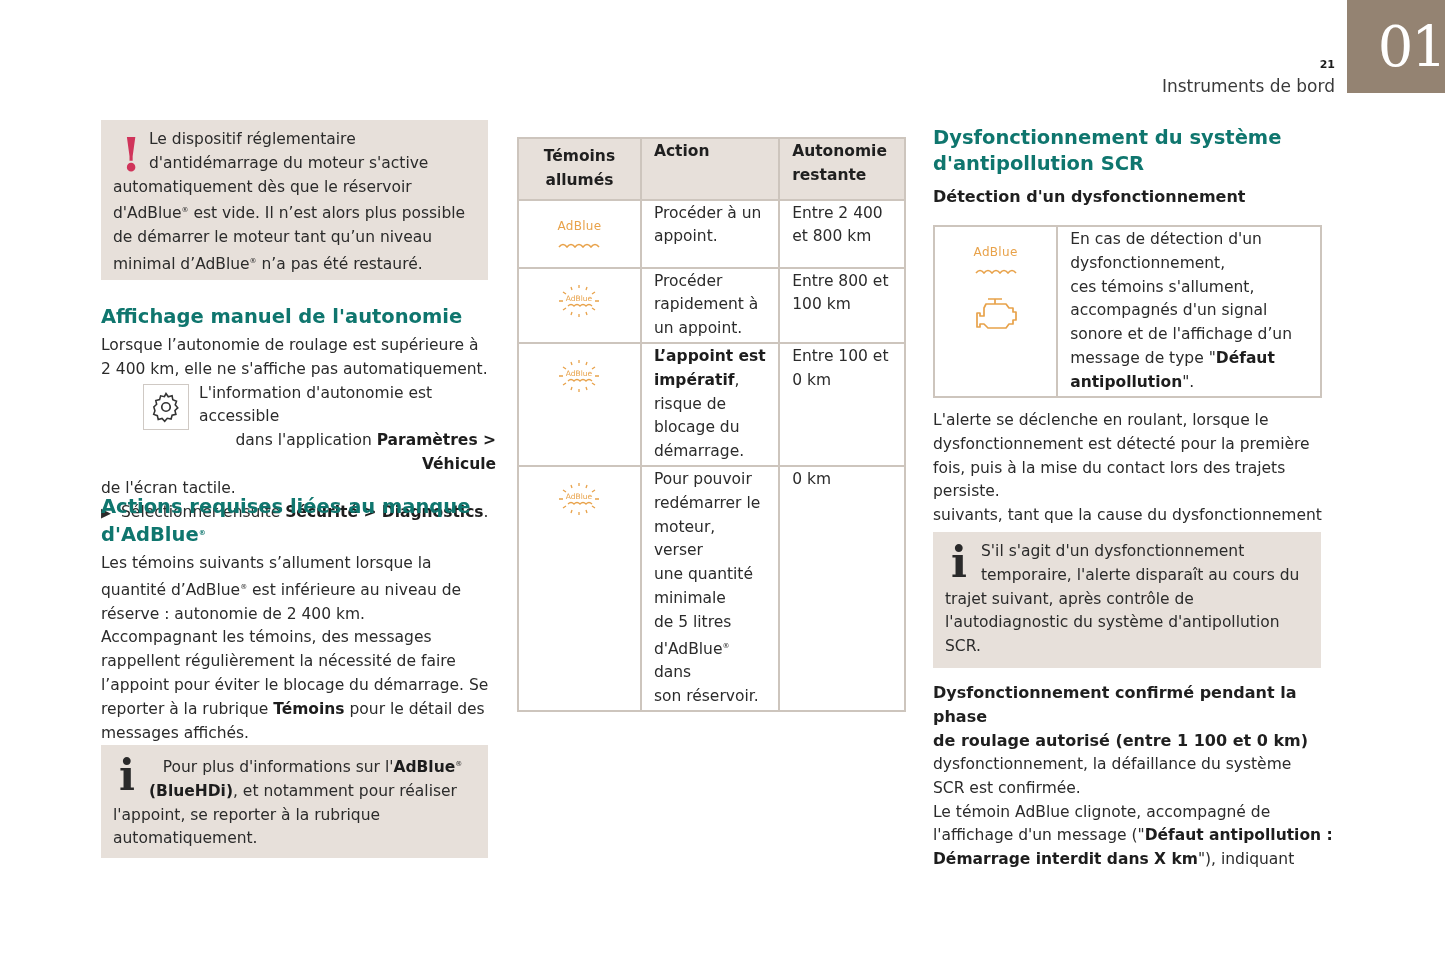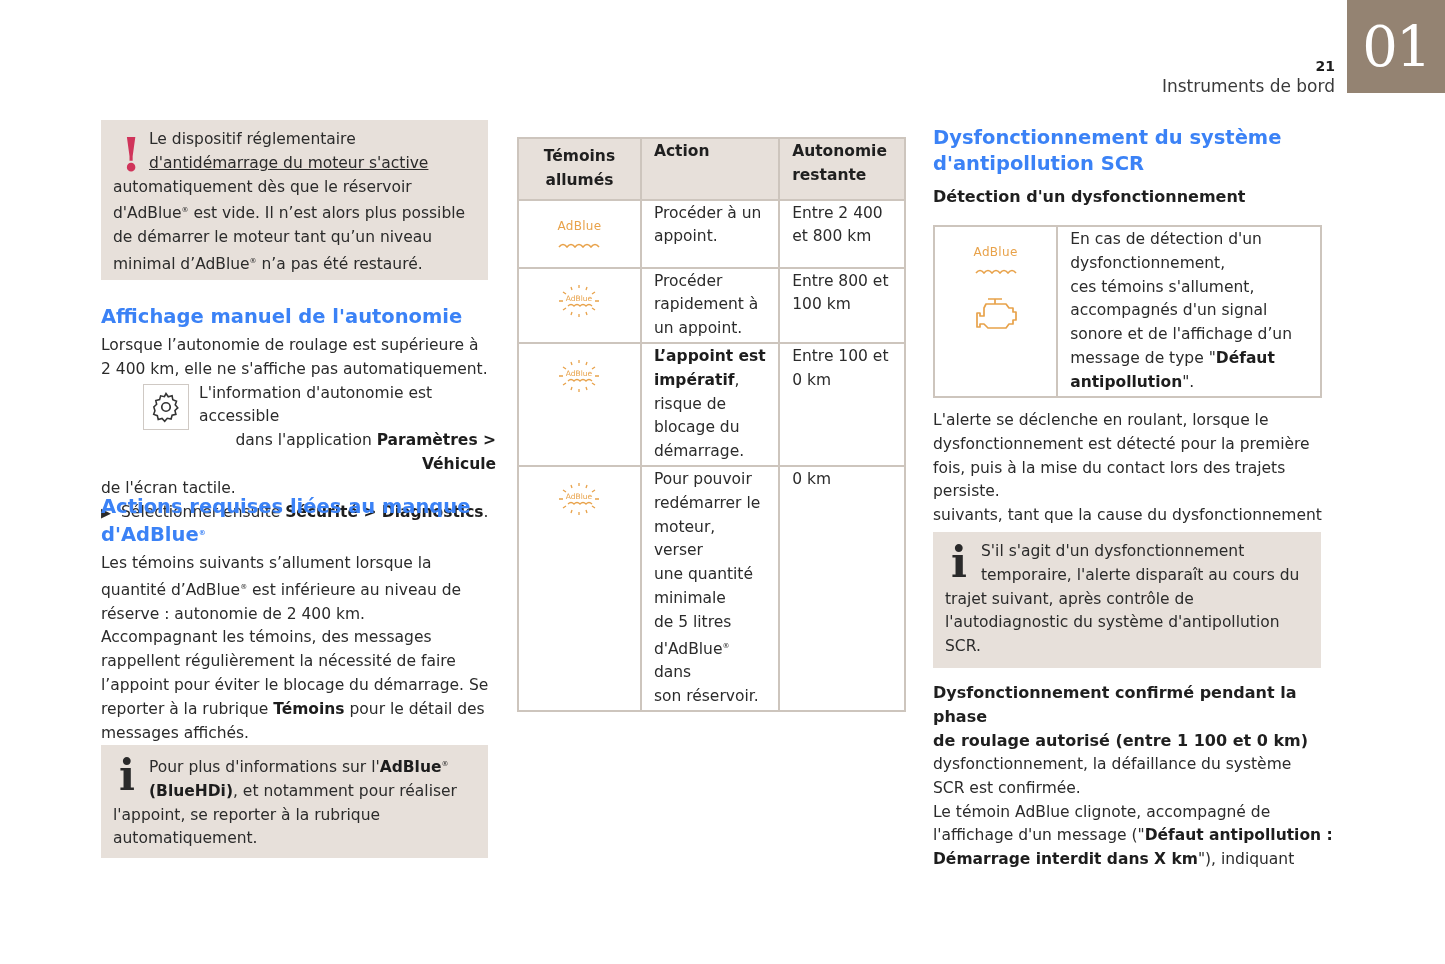--- a/index.html
+++ b/index.html
@@ -4,26 +4,26 @@
 <style>
   html, body { margin:0; padding:0; }
   body { width:1445px; height:964px; background:#ffffff; position:relative; overflow:hidden;
          font-family:"DejaVu Sans", sans-serif; color:#2b2b2b; }
   .abs { position:absolute; }
   b { font-weight:bold; color:#1d1d1d; }
   sup { font-size:7px; vertical-align:6px; }
 
   
   .chapter-tab { left:1347px; top:0; width:98px; height:93px; background:#948372; color:#fff;
-                 font-family:"DejaVu Serif", serif; font-size:56px; line-height:93px; text-align:center; letter-spacing:-2px; }
-  .page-num { right:110px; top:58px; font-size:14px; font-weight:bold; color:#1d1d1d; }
+                 font-family:"DejaVu Serif", serif; font-size:56px; line-height:93px; text-align:right; letter-spacing:-2px; }
+  .page-num { right:110px; top:58px; font-size:11px; font-weight:bold; color:#1d1d1d; }
   .chapter-title { right:110px; top:76px; font-size:17px; color:#3a3a3a; }
 
   .p { font-size:15.5px; line-height:23.8px; }
-  .h2 { font-size:19.5px; line-height:26px; font-weight:bold; color:#3b82f6; }
+  .h2 { font-size:19.5px; line-height:26px; font-weight:bold; color:#0f766e; }
   .h3 { font-size:16px; line-height:24px; font-weight:bold; color:#1f1f1f; }
 
   .note { background:#e7e0da; box-sizing:border-box; }
   .note .p { margin:0; }
   .bang { color:#d0345a; font-family:"DejaVu Serif", serif; font-size:46px; line-height:46px; font-weight:bold; }
   .info { font-family:"DejaVu Serif", serif; font-size:42px; line-height:42px; color:#2a2a2a; font-weight:bold; }
 
   .gear-box { width:46px; height:46px; border:1px solid #cfc9c4; box-sizing:border-box;
               display:flex; align-items:center; justify-content:center; background:#fff; }
 
@@ -37,21 +37,21 @@
 </head>
 <body>
 
 <div class="abs page-num">21</div>
 <div class="abs chapter-title">Instruments de bord</div>
 <div class="abs chapter-tab">01</div>
 
 <div class="abs note" style="left:101px; top:120px; width:387px; height:160px; padding:8px 12px;">
   <div class="abs bang" style="left:20px; top:12px;">!</div>
   <div class="p" style="padding-left:36px;">Le dispositif réglementaire</div>
-  <div class="p" style="padding-left:36px;text-decoration:underline;">d'antidémarrage du moteur s'active</div>
+  <div class="p" style="padding-left:36px;">d'antidémarrage du moteur s'active</div>
   <div class="p">automatiquement dès que le réservoir</div>
   <div class="p"><span>d'AdBlue</span><sup>®</sup><span> est vide. Il n’est alors plus possible</span></div>
   <div class="p">de démarrer le moteur tant qu’un niveau</div>
   <div class="p"><span>minimal d’AdBlue</span><sup>®</sup><span> n’a pas été restauré.</span></div>
 </div>
 
 <div class="abs" style="left:101px; top:304px; width:395px;">
   <div class="h2">Affichage manuel de l'autonomie</div>
   <div class="p" style="margin-top:4px;">Lorsque l’autonomie de roulage est supérieure à</div>
   <div class="p">2 400 km, elle ne s'affiche pas automatiquement.</div>
@@ -77,21 +77,21 @@
   <div class="p">réserve : autonomie de 2 400 km.</div>
   <div class="p">Accompagnant les témoins, des messages</div>
   <div class="p">rappellent régulièrement la nécessité de faire</div>
   <div class="p">l’appoint pour éviter le blocage du démarrage. Se</div>
   <div class="p"><span>reporter à la rubrique </span><b>Témoins</b><span> pour le détail des</span></div>
   <div class="p">messages affichés.</div>
 </div>
 
 <div class="abs note" style="left:101px; top:745px; width:387px; height:113px; padding:8px 12px;">
   <div class="abs info" style="left:18px; top:10px;">i</div>
-  <div class="p" style="padding-left:36px;"><span>Pour plus d'informations sur l'</span><b>AdBlue</b><sup>®</sup></div>
+  <div class="p" style="padding-left:36px;text-align:center;"><span>Pour plus d'informations sur l'</span><b>AdBlue</b><sup>®</sup></div>
   <div class="p" style="padding-left:36px;"><b>(BlueHDi)</b><span>, et notamment pour réaliser</span></div>
   <div class="p">l'appoint, se reporter à la rubrique</div>
   <div class="p">automatiquement.</div>
 </div>
 
 <table class="grid abs" style="left:517px; top:137px; width:389px;">
   <colgroup>
       <col style="width:124px">
       <col style="width:139px">
       <col style="width:126px">

